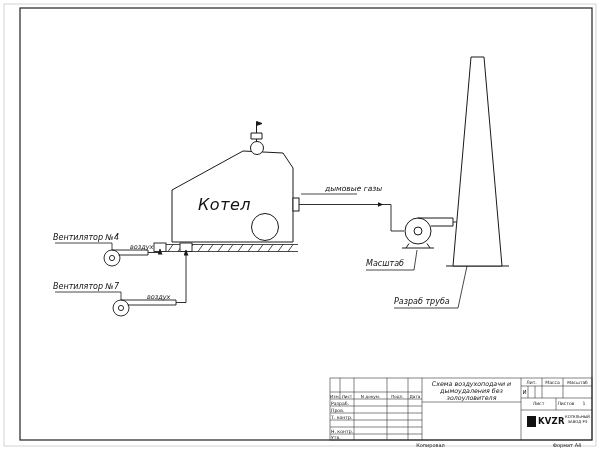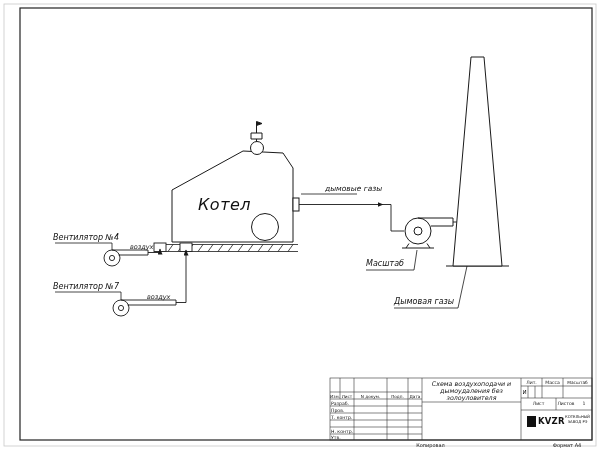--- a/index.html
+++ b/index.html
@@ -104,21 +104,21 @@
     </g>
   </svg>
 
   <div class="lbl" style="left:53px; top:233px; font-size:8px;">Вентилятор №4</div>
   <div class="lbl" style="left:53px; top:282px; font-size:8px;">Вентилятор №7</div>
   <div class="lbl" style="left:130px; top:243px; font-size:6.5px;">воздух</div>
   <div class="lbl" style="left:147px; top:293px; font-size:6.5px;">воздух</div>
   <div class="lbl" style="left:198px; top:195px; font-size:16px; letter-spacing:0.5px;">Котел</div>
   <div class="lbl" style="left:301px; top:184px; font-size:7.5px;margin-left:24px;">дымовые газы</div>
   <div class="lbl" style="left:366px; top:259px; font-size:8px;">Масштаб</div>
-  <div class="lbl" style="left:394px; top:297px; font-size:8px;">Дымовая газы</div>
+  <div class="lbl" style="left:394px; top:297px; font-size:8px;">Разраб труба</div>
 
   <div class="tbt ctr" style="left:330px; top:393.5px; width:10px; font-size:4.2px;">Изм.</div>
   <div class="tbt ctr" style="left:340px; top:393.5px; width:14px; font-size:4.2px;">Лист</div>
   <div class="tbt ctr" style="left:354px; top:393.5px; width:33px; font-size:4.2px;">N докум.</div>
   <div class="tbt ctr" style="left:387px; top:393.5px; width:21px; font-size:4.2px;">Подп.</div>
   <div class="tbt ctr" style="left:408px; top:393.5px; width:14px; font-size:4.2px;">Дата</div>
 
   <div class="tbt" style="left:331px; top:400.5px; width:22px; font-size:4.6px;">Разраб.</div>
   <div class="tbt" style="left:331px; top:407.5px; width:22px; font-size:4.6px;">Пров.</div>
   <div class="tbt" style="left:331px; top:414.5px; width:22px; font-size:4.6px;">Т. контр.</div>

